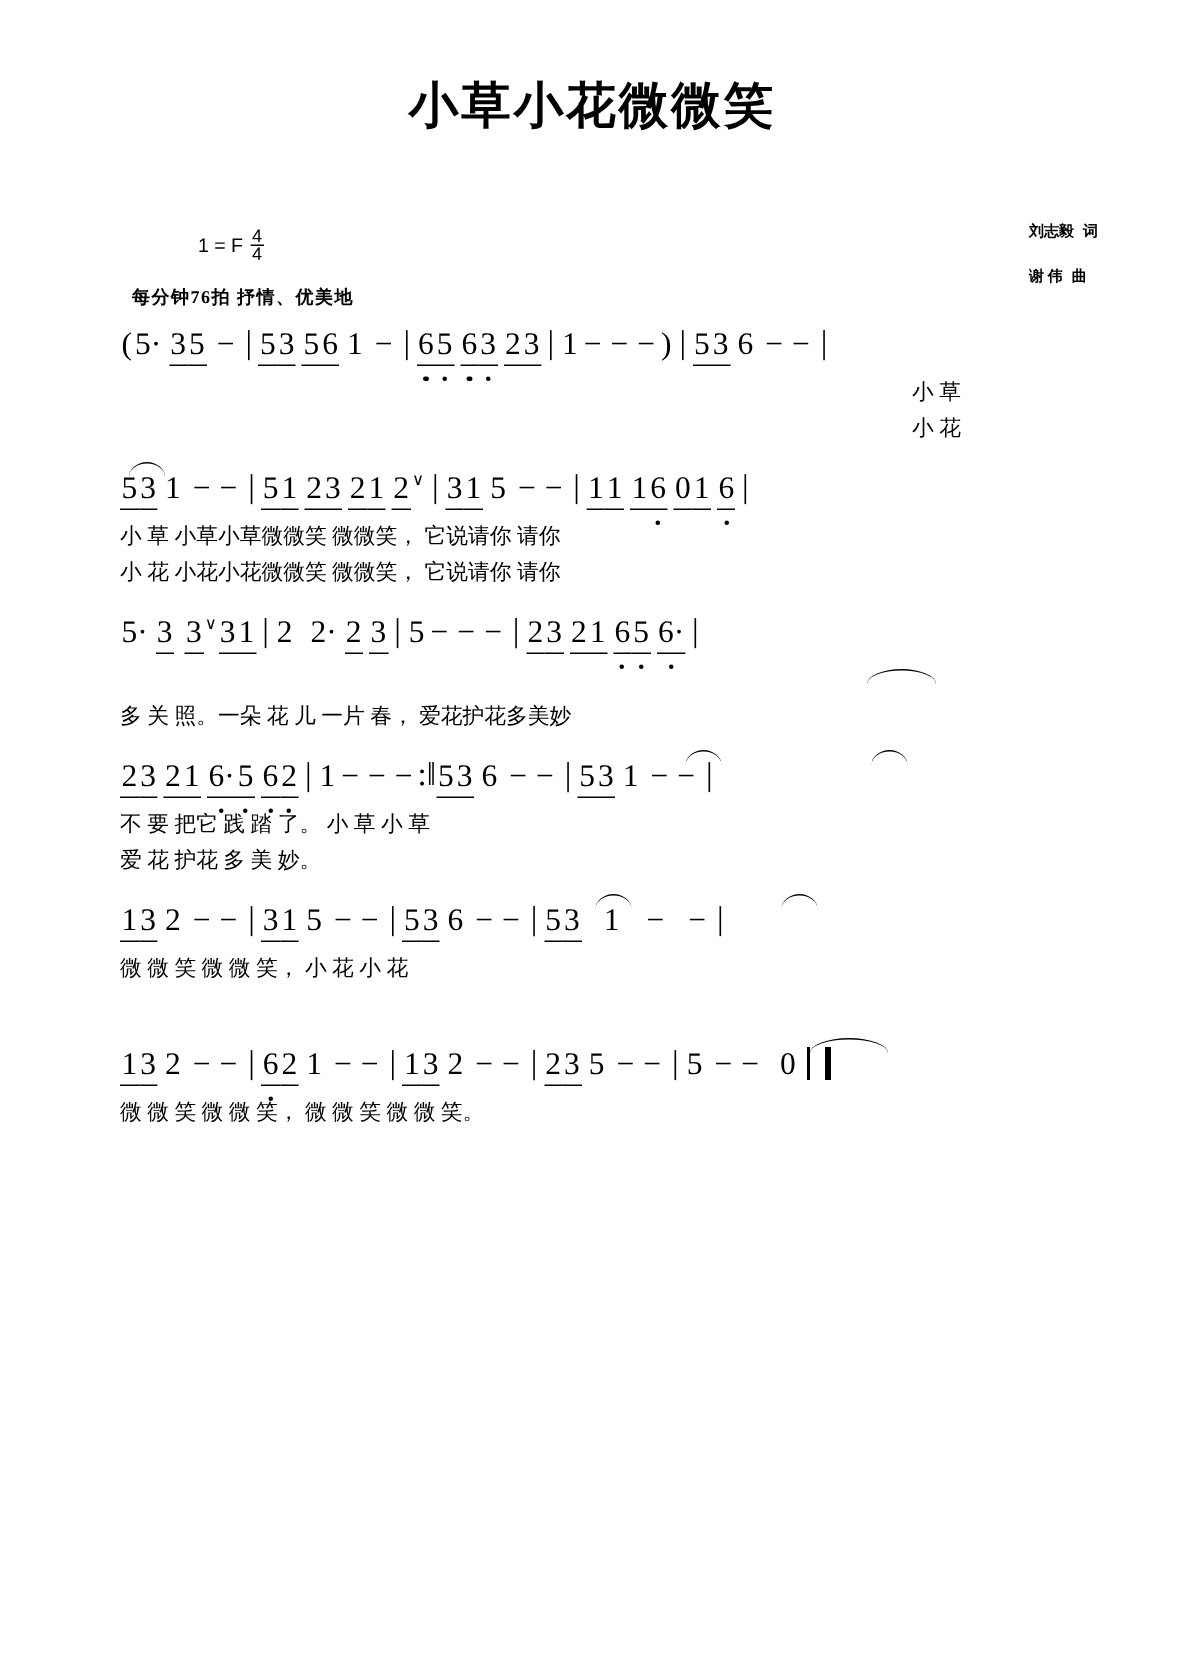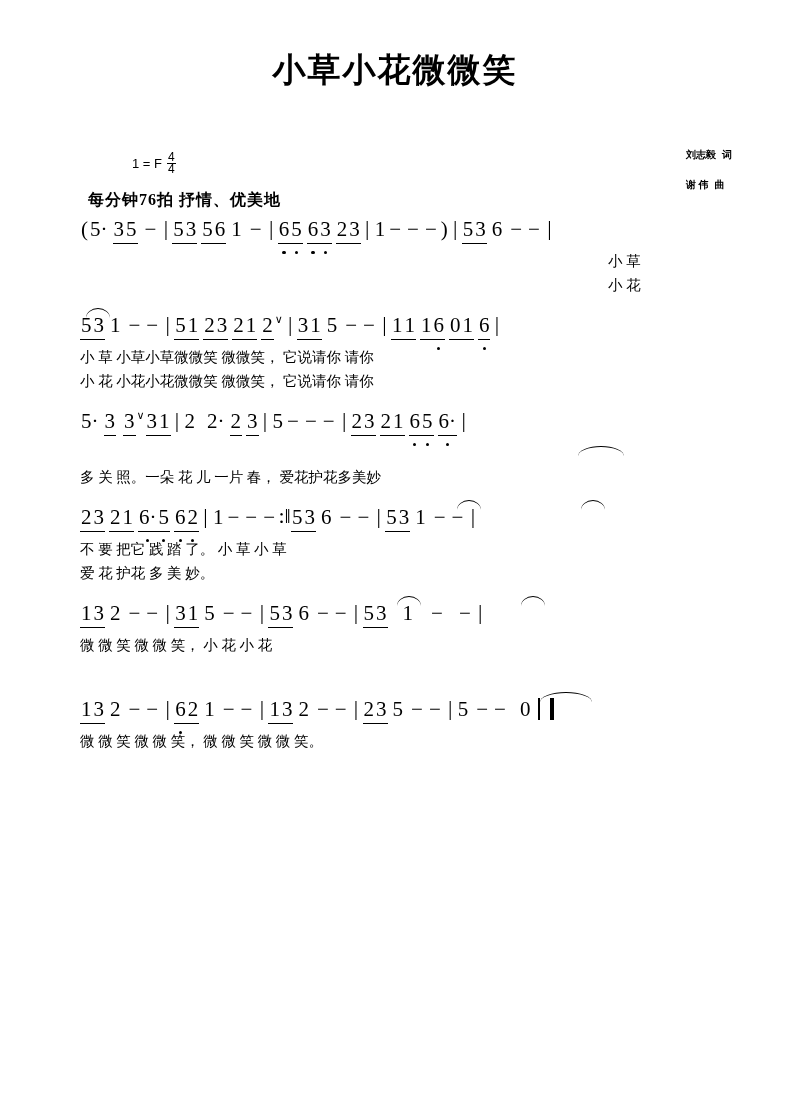--- a/index.html
+++ b/index.html
@@ -52,21 +52,21 @@
     position:relative;
     top:-1px;
   }
   .keysig .frac .num{display:block;border-bottom:1px solid #000;padding:0 1px;}
   .keysig .frac .den{display:block;padding:0 1px;}
 
   .tempo{
     position:absolute;
     left:88px;
     top:142px;
-    font-size:16px;
+    font-size:12px;
     font-weight:bold;
     font-family:"Liberation Serif", serif;
     letter-spacing:1px;
   }
 
   
   .score{
     position:absolute;
     left:0;top:168px;
     width:790px;

